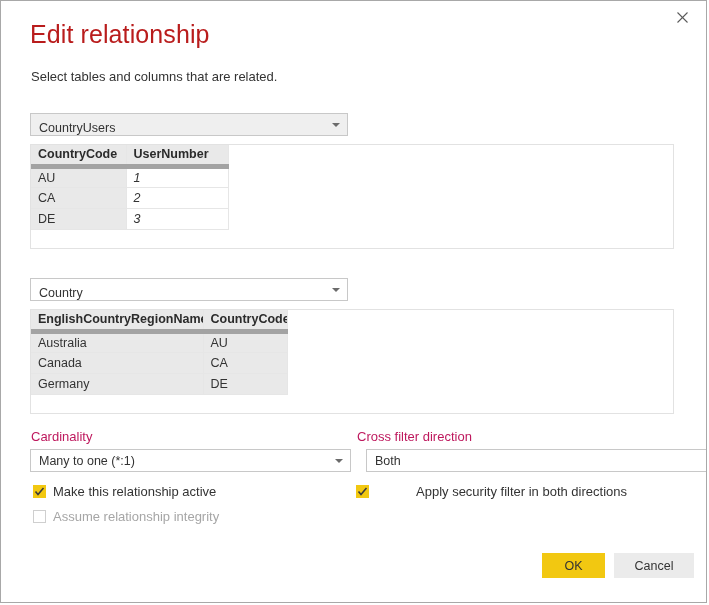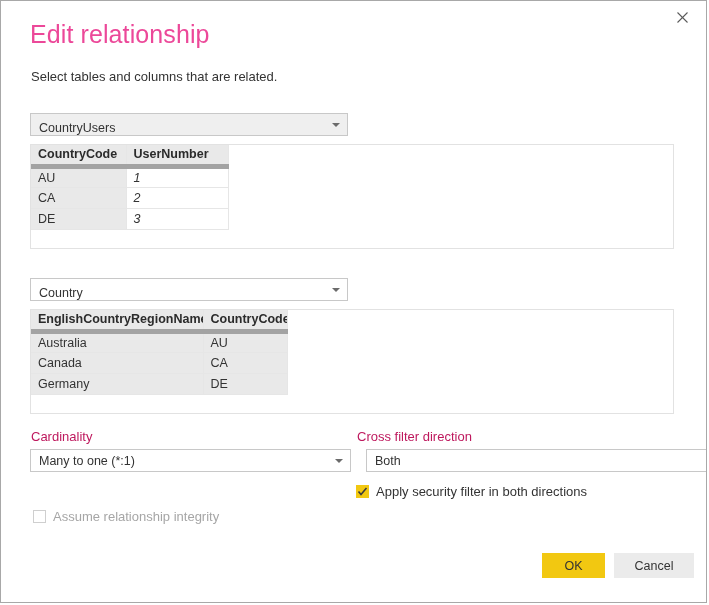--- a/index.html
+++ b/index.html
@@ -41,21 +41,21 @@
   }
   .close-btn svg { display: block; }
 
   
   .title {
     position: absolute;
     left: 29px;
     top: 19px;
     font-size: 25px;
     font-weight: 300;
-    color: #ec4899;
+    color: #b91c1c;
     letter-spacing: 0.1px;
     white-space: nowrap;
   }
   .subtitle {
     position: absolute;
     left: 30px;
     top: 68px;
     font-size: 13px;
     color: #333333;
     white-space: nowrap;
@@ -317,27 +317,35 @@
   </div>
 
   <div class="field-label" style="left:356px; top:428px;">Cross filter direction</div>
   <div class="opt-select" style="left:365px; top:448px; width:369px;">
     <span class="val">Both</span>
     <span class="arrow">
         <span class="caret"></span>
       </span>
   </div>
 
+  <div class="cb-row" style="left:32px; top:483px;">
+    <span class="cb-box checked">
+      <svg width="11" height="11" viewBox="0 0 11 11" aria-hidden="true">
+        <polyline points="1.5,5.5 4,8.5 9.5,2" fill="none" stroke="#3b3b3b" stroke-width="1.6"></polyline>
+      </svg>
+    </span>
+    <span class="cb-label">Make this relationship active</span>
+  </div>
 
   <div class="cb-row disabled" style="left:32px; top:508px;">
     <span class="cb-box unchecked"></span>
     <span class="cb-label">Assume relationship integrity</span>
   </div>
 
-  <div class="cb-row" style="left:355px; top:483px;">
+  <div class="cb-row" style="left:355px; top:483px;gap:40px;">
     <span class="cb-box checked">
       <svg width="11" height="11" viewBox="0 0 11 11" aria-hidden="true">
         <polyline points="1.5,5.5 4,8.5 9.5,2" fill="none" stroke="#3b3b3b" stroke-width="1.6"></polyline>
       </svg>
     </span>
     <span class="cb-label">Apply security filter in both directions</span>
   </div>
 
   <button class="btn btn-ok" style="left:541px; top:552px; width:63px;">OK</button>
   <button class="btn btn-cancel" style="left:613px; top:552px; width:80px;">Cancel</button>

